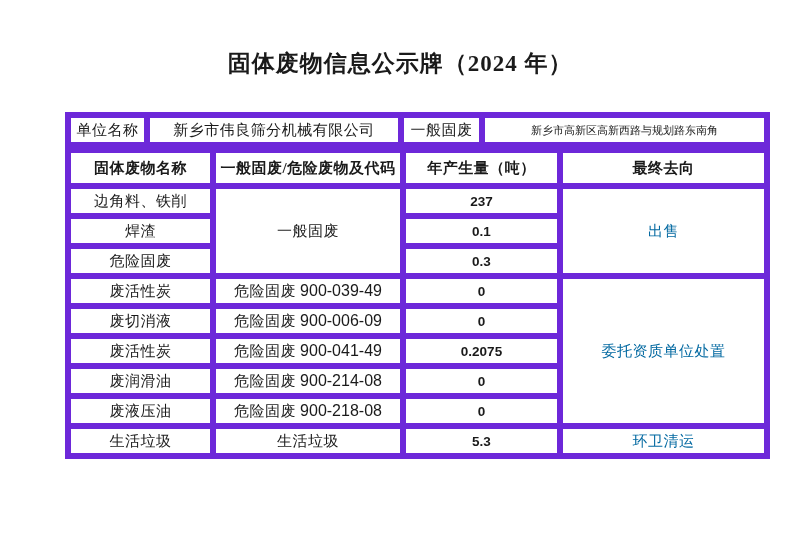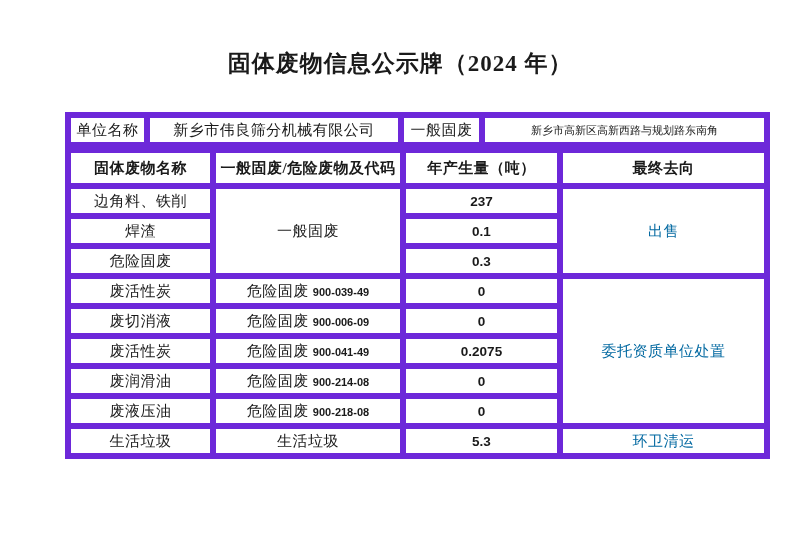--- a/index.html
+++ b/index.html
@@ -55,22 +55,22 @@
   tr.r30 { height: 30px; }
   tr.r36 { height: 36px; font-weight: bold; }
   .num {
     font-family: "Liberation Sans", sans-serif;
     font-weight: 700;
     font-size: 13.5px;
     letter-spacing: 0;
   }
   .code {
     font-family: "Liberation Sans", sans-serif;
-    font-weight: 700;
-    font-size: 11px;
+    font-weight: 400;
+    font-size: 16px;
     letter-spacing: 0;
     margin-left: 4px;
   }
   .blue { color: #0369a1; }
   .addr { font-size: 11px; letter-spacing: 0; }
 </style>
 </head>
 <body>
 
 <div class="page">

